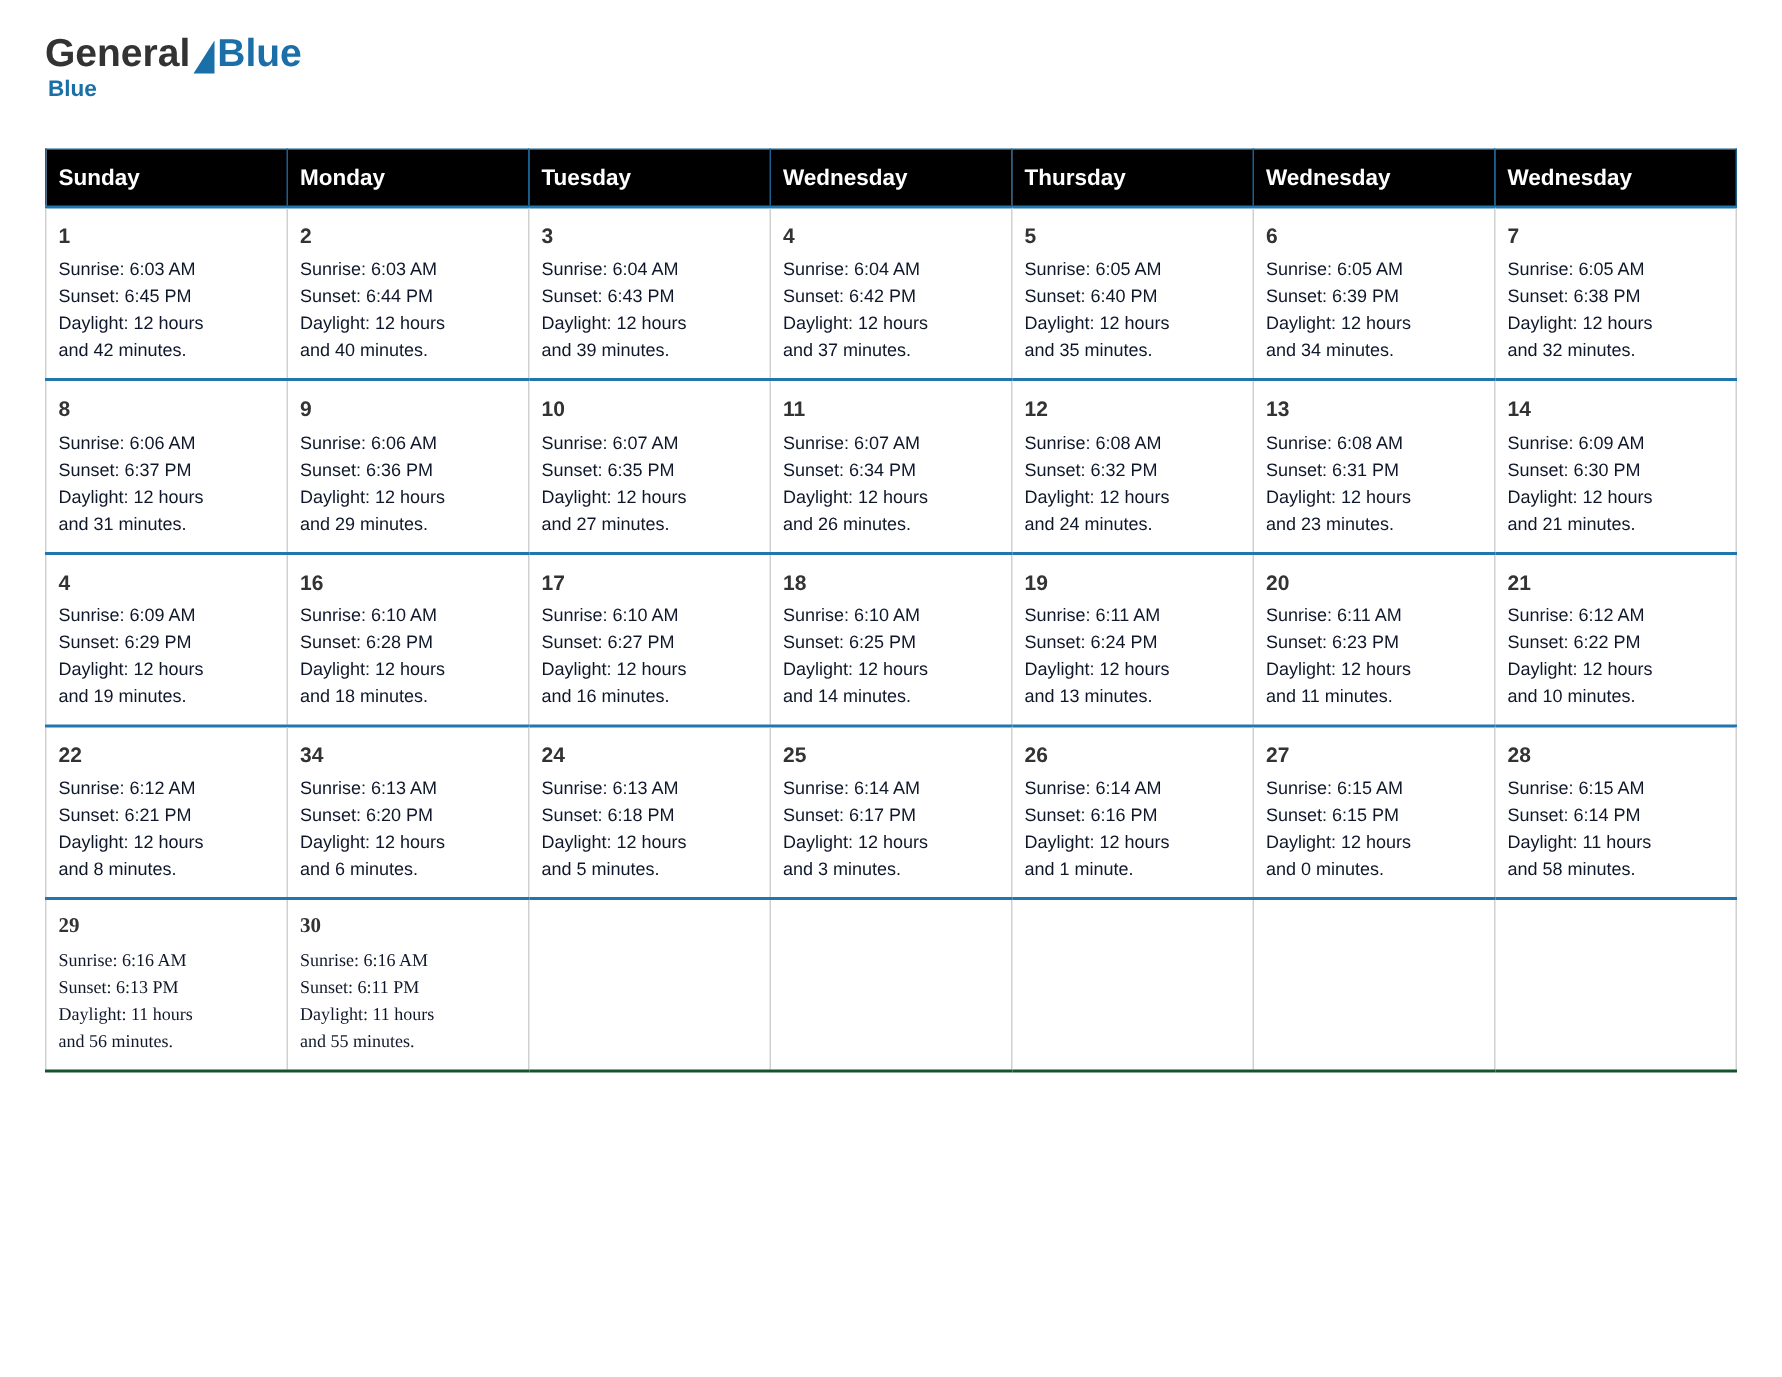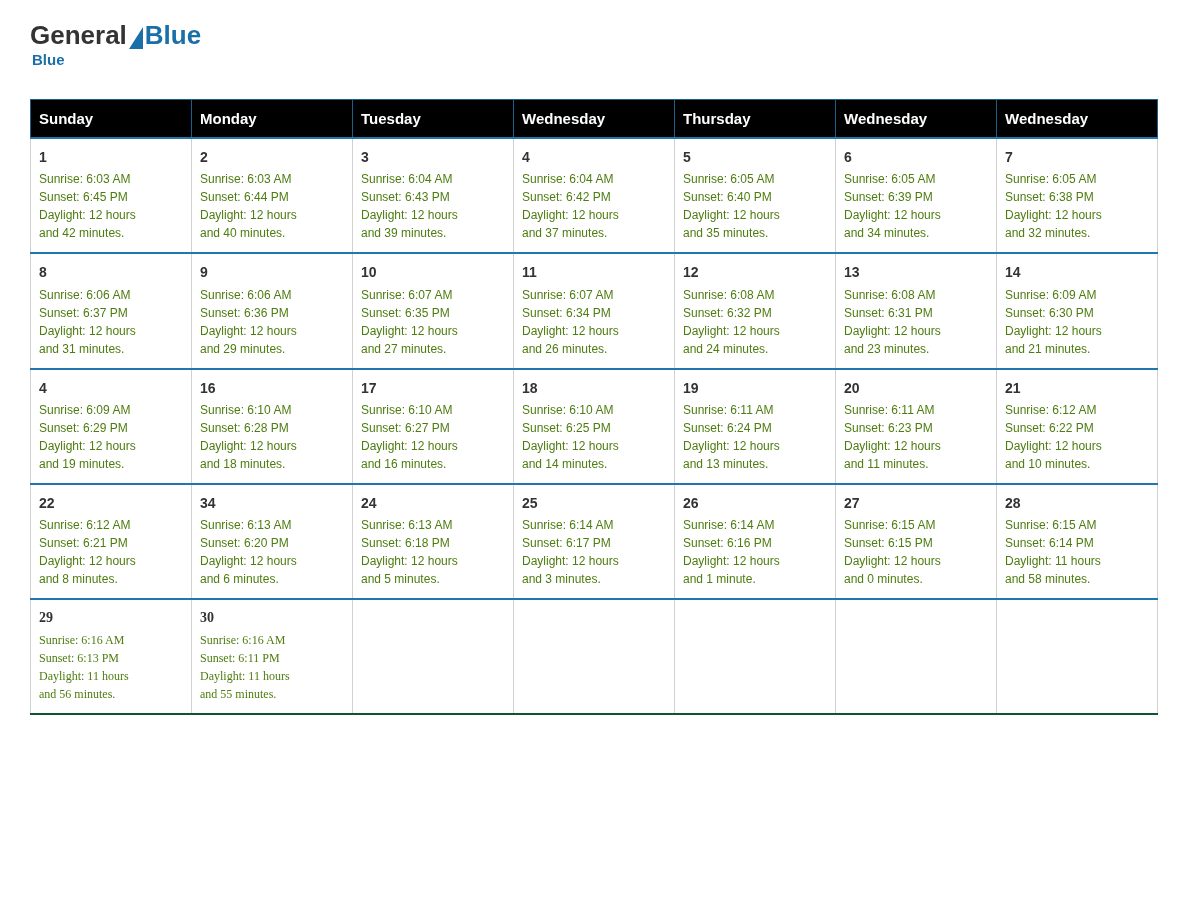--- a/index.html
+++ b/index.html
@@ -90,21 +90,21 @@
       border-left: 1px solid #d0d0d0;
       border-right: 1px solid #d0d0d0;
     }
     .day-number {
       font-size: 14px;
       font-weight: bold;
       margin-bottom: 3px;
     }
     .day-info {
       font-size: 12px;
-      color: #4d7c0f;
+      color: #0f172a;
       line-height: 1.5;
     }
     .empty-cell {
       background: #fff;
     }
     tbody tr:last-child td {
       border-bottom: 2px solid #14532d;
       font-family: Liberation Serif, serif;
     }
   </style>

